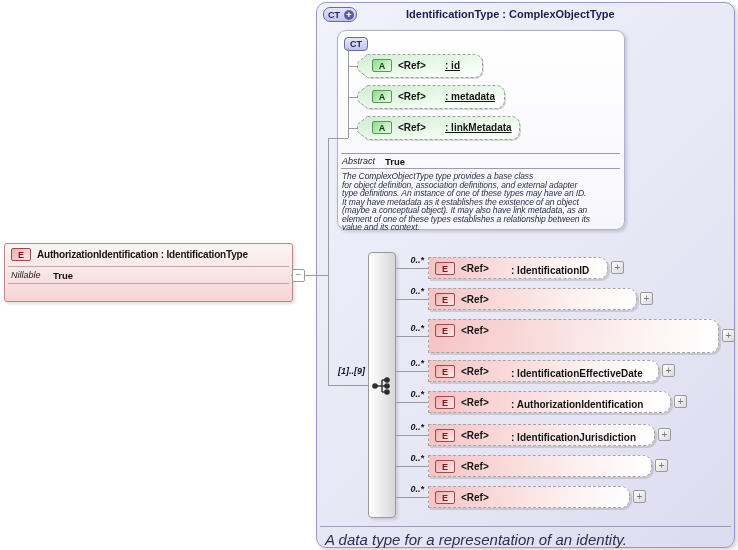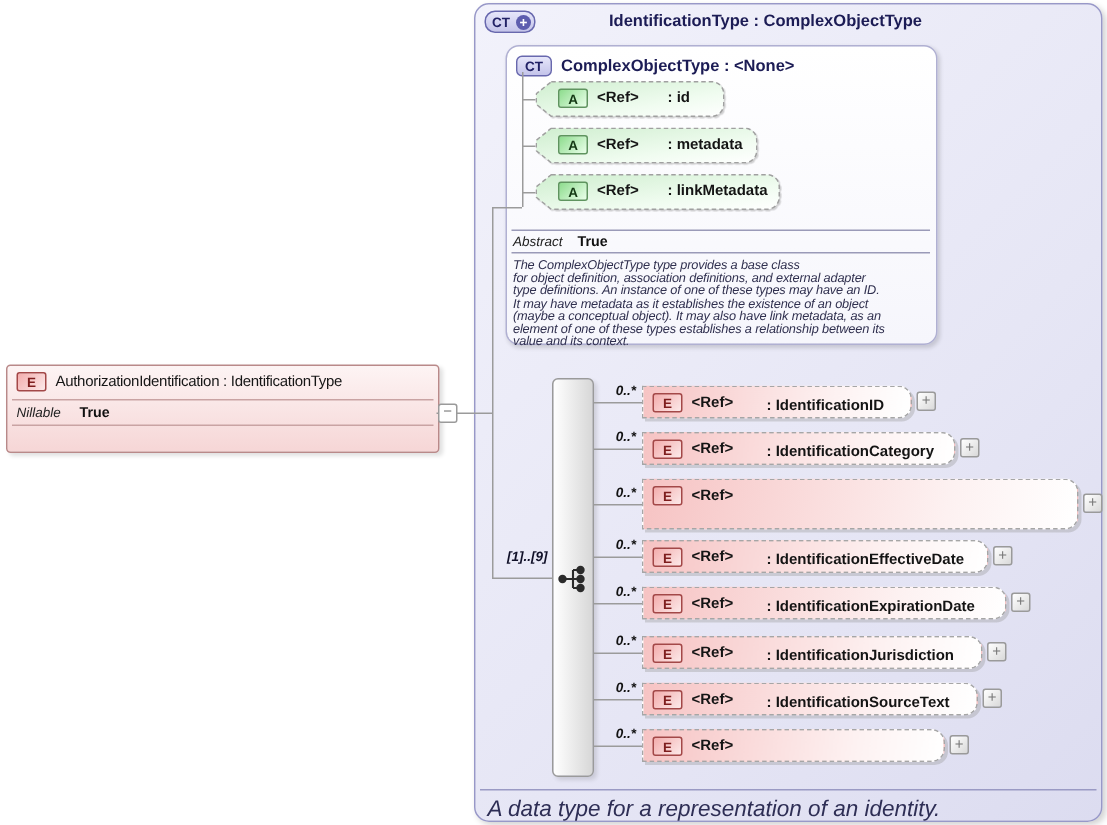--- a/index.html
+++ b/index.html
@@ -43,21 +43,21 @@
   .inner-sep{position:absolute;left:3px;width:279px;height:1px;background:#9a9ab8;}
   .prop-label{font-style:italic;font-size:9px;color:#222;}
   .prop-value{font-weight:bold;font-size:9.5px;color:#111;}
   .inner-desc{position:absolute;left:4px;top:141px;width:281px;font-style:italic;font-size:8.5px;line-height:8.5px;
     color:#30304f;white-space:pre-line;letter-spacing:-0.1px;}
   
   .leftbox{position:absolute;left:4px;top:243px;width:289px;height:59px;box-sizing:border-box;
     border:1px solid #b98989;border-radius:3px;
     background:linear-gradient(#fdf4f4,#f6d6d6);box-shadow:2px 2px 3px rgba(0,0,0,.12);}
   .leftbox .badge-e{position:absolute;left:6px;top:4px;}
-  .leftbox-title{position:absolute;left:32px;top:5px;font-weight:normal;font-size:10px;letter-spacing:-0.2px;
+  .leftbox-title{position:absolute;left:32px;top:5px;font-weight:bold;font-size:10px;letter-spacing:-0.2px;
     color:#161616;white-space:nowrap;}
   .leftbox-sep{position:absolute;left:3px;width:281px;height:1px;background:#c9a3a3;}
   .leftbox-desc{position:absolute;left:5px;top:43px;font-style:italic;font-size:8.5px;color:#2f2f4f;white-space:nowrap;}
   
   .seqbar{position:absolute;left:368px;top:252px;width:28px;height:266px;box-sizing:border-box;
     border:1px solid #9a9a9a;border-radius:4px;
     background:linear-gradient(to right,#ffffff,#e9e9e9 55%,#d7d7d7);box-shadow:2px 2px 3px rgba(0,0,0,.12);}
   .seq-card{position:absolute;left:329px;top:366px;width:36px;text-align:right;
     font-style:italic;font-weight:bold;font-size:9px;color:#101028;}
   
@@ -65,21 +65,21 @@
     background:linear-gradient(100deg,#f6c3c3,#fdf1f1 70%,#ffffff);box-shadow:2px 2px 0 rgba(150,150,150,.35);}
   .elrow .badge-e{position:absolute;left:6px;top:4px;}
   .row-ref{position:absolute;left:32px;top:5px;font-weight:bold;font-size:10px;color:#141414;white-space:nowrap;}
   .row-name{position:absolute;left:82px;top:5px;font-weight:bold;font-size:10px;color:#141414;
     word-break:break-all;line-height:15px;}
   
   .attrtag{position:absolute;left:357px;}
   .attrtag svg{position:absolute;left:0;top:0;filter:drop-shadow(1.5px 1.5px 0 rgba(130,130,130,.35));}
   .attrtag .badge-a{position:absolute;left:15px;top:5px;}
   .attr-ref{position:absolute;left:41px;top:6px;font-weight:bold;font-size:10px;color:#141414;white-space:nowrap;}
-  .attr-name{position:absolute;left:88px;top:6px;font-weight:bold;font-size:10px;color:#141414;white-space:nowrap;}
+  .attr-name{position:absolute;left:88px;top:6px;font-weight:bold;font-size:10px;color:#141414;white-space:nowrap;text-decoration:underline;}
 </style>
 </head>
 <body>
 
 <svg width="0" height="0" style="position:absolute">
   <defs>
     <linearGradient id="gGreen" x1="0" y1="0" x2="1" y2="1">
       <stop offset="0" stop-color="#cfeecf"></stop>
       <stop offset="0.65" stop-color="#f0fcf0"></stop>
       <stop offset="1" stop-color="#ffffff"></stop>
@@ -91,21 +91,20 @@
 
   <div class="panel"></div>
   <span class="badge-ctplus">
     <span>CT</span>
     <span class="plus-circle">+</span>
   </span>
   <span class="panel-title">IdentificationType : ComplexObjectType</span>
 
   <div class="innerbox">
     <span class="badge badge-ct ct-badge">CT</span>
-    <span class="inner-title">ComplexObjectType : &lt;None&gt;</span>
     <div class="inner-sep" style="top:122px"></div>
     <span class="prop-label" style="position:absolute;left:4px;top:125px">Abstract</span>
     <span class="prop-value" style="position:absolute;left:47px;top:125px">True</span>
     <div class="inner-sep" style="top:137px"></div>
     <div class="inner-desc">The ComplexObjectType type provides a base class
 for object definition, association definitions, and external adapter
 type definitions. An instance of one of these types may have an ID.
 It may have metadata as it establishes the existence of an object
 (maybe a conceptual object). It may also have link metadata, as an
 element of one of these types establishes a relationship between its
@@ -181,21 +180,20 @@
       <span class="badge badge-e">E</span>
       <span class="row-ref">&lt;Ref&gt;</span>
       <span class="row-name" style="width:88px">: IdentificationID</span>
     </div>
     <div class="plusbox" style="left: 611px; top: 261px;">+</div>
     <div class="line" style="left: 396px; top: 299px; width: 32px; height: 1px;"></div>
     <span class="card" style="left: 397px; top: 286px;">0..*</span>
     <div class="elrow" style="left: 428px; top: 288px; width: 209px; height: 22px;">
       <span class="badge badge-e">E</span>
       <span class="row-ref">&lt;Ref&gt;</span>
-      <span class="row-name" style="width:117px">: IdentificationCategory</span>
     </div>
     <div class="plusbox" style="left: 640px; top: 292px;">+</div>
     <div class="line" style="left: 396px; top: 336px; width: 32px; height: 1px;"></div>
     <span class="card" style="left: 397px; top: 323px;">0..*</span>
     <div class="elrow" style="left: 428px; top: 319px; width: 291px; height: 34px;">
       <span class="badge badge-e">E</span>
       <span class="row-ref">&lt;Ref&gt;</span>
     </div>
     <div class="plusbox" style="left: 722px; top: 329px;">+</div>
     <div class="line" style="left: 396px; top: 371px; width: 32px; height: 1px;"></div>
@@ -204,37 +202,36 @@
       <span class="badge badge-e">E</span>
       <span class="row-ref">&lt;Ref&gt;</span>
       <span class="row-name" style="width:139px">: IdentificationEffectiveDate</span>
     </div>
     <div class="plusbox" style="left: 662px; top: 364px;">+</div>
     <div class="line" style="left: 396px; top: 402px; width: 32px; height: 1px;"></div>
     <span class="card" style="left: 397px; top: 389px;">0..*</span>
     <div class="elrow" style="left: 428px; top: 391px; width: 243px; height: 22px;">
       <span class="badge badge-e">E</span>
       <span class="row-ref">&lt;Ref&gt;</span>
-      <span class="row-name" style="width:151px">: IdentificationExpirationDate</span>
+      <span class="row-name" style="width:151px">: AuthorizationIdentification</span>
     </div>
     <div class="plusbox" style="left: 674px; top: 395px;">+</div>
     <div class="line" style="left: 396px; top: 435px; width: 32px; height: 1px;"></div>
     <span class="card" style="left: 397px; top: 422px;">0..*</span>
     <div class="elrow" style="left: 428px; top: 424px; width: 227px; height: 22px;">
       <span class="badge badge-e">E</span>
       <span class="row-ref">&lt;Ref&gt;</span>
       <span class="row-name" style="width:135px">: IdentificationJurisdiction</span>
     </div>
     <div class="plusbox" style="left: 658px; top: 428px;">+</div>
     <div class="line" style="left: 396px; top: 466px; width: 32px; height: 1px;"></div>
     <span class="card" style="left: 397px; top: 453px;">0..*</span>
     <div class="elrow" style="left: 428px; top: 455px; width: 224px; height: 22px;">
       <span class="badge badge-e">E</span>
       <span class="row-ref">&lt;Ref&gt;</span>
-      <span class="row-name" style="width:132px">: IdentificationSourceText</span>
     </div>
     <div class="plusbox" style="left: 655px; top: 459px;">+</div>
     <div class="line" style="left: 396px; top: 497px; width: 32px; height: 1px;"></div>
     <span class="card" style="left: 397px; top: 484px;">0..*</span>
     <div class="elrow" style="left: 428px; top: 486px; width: 202px; height: 22px;">
       <span class="badge badge-e">E</span>
       <span class="row-ref">&lt;Ref&gt;</span>
     </div>
     <div class="plusbox" style="left: 633px; top: 490px;">+</div>
   </div>

